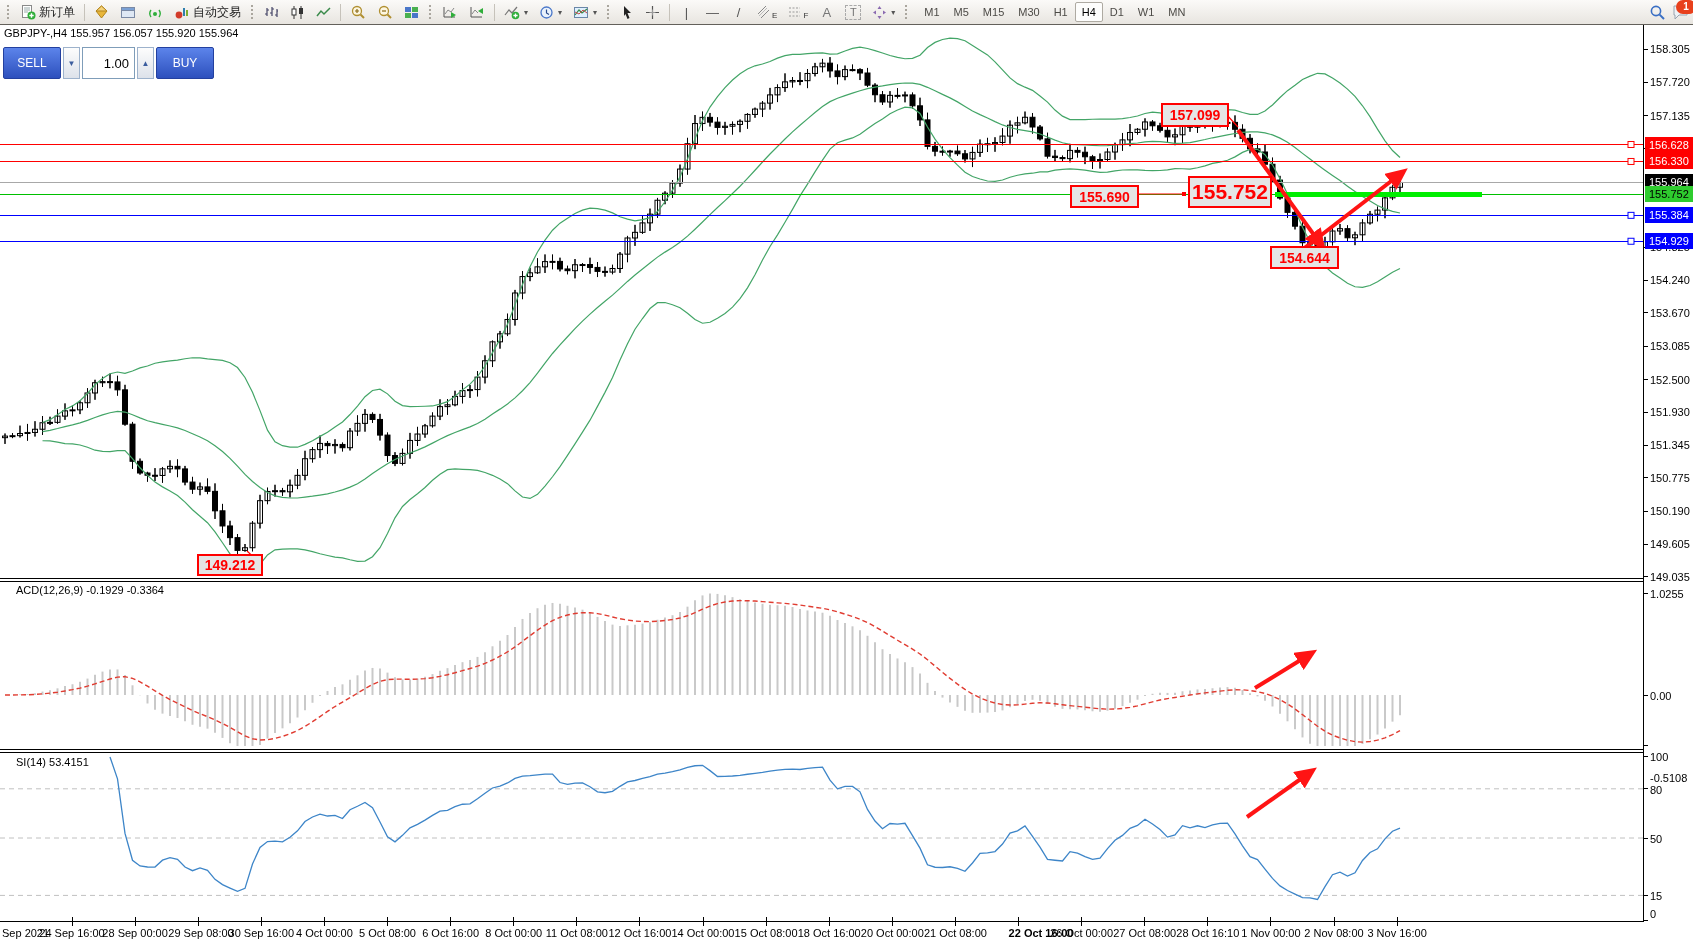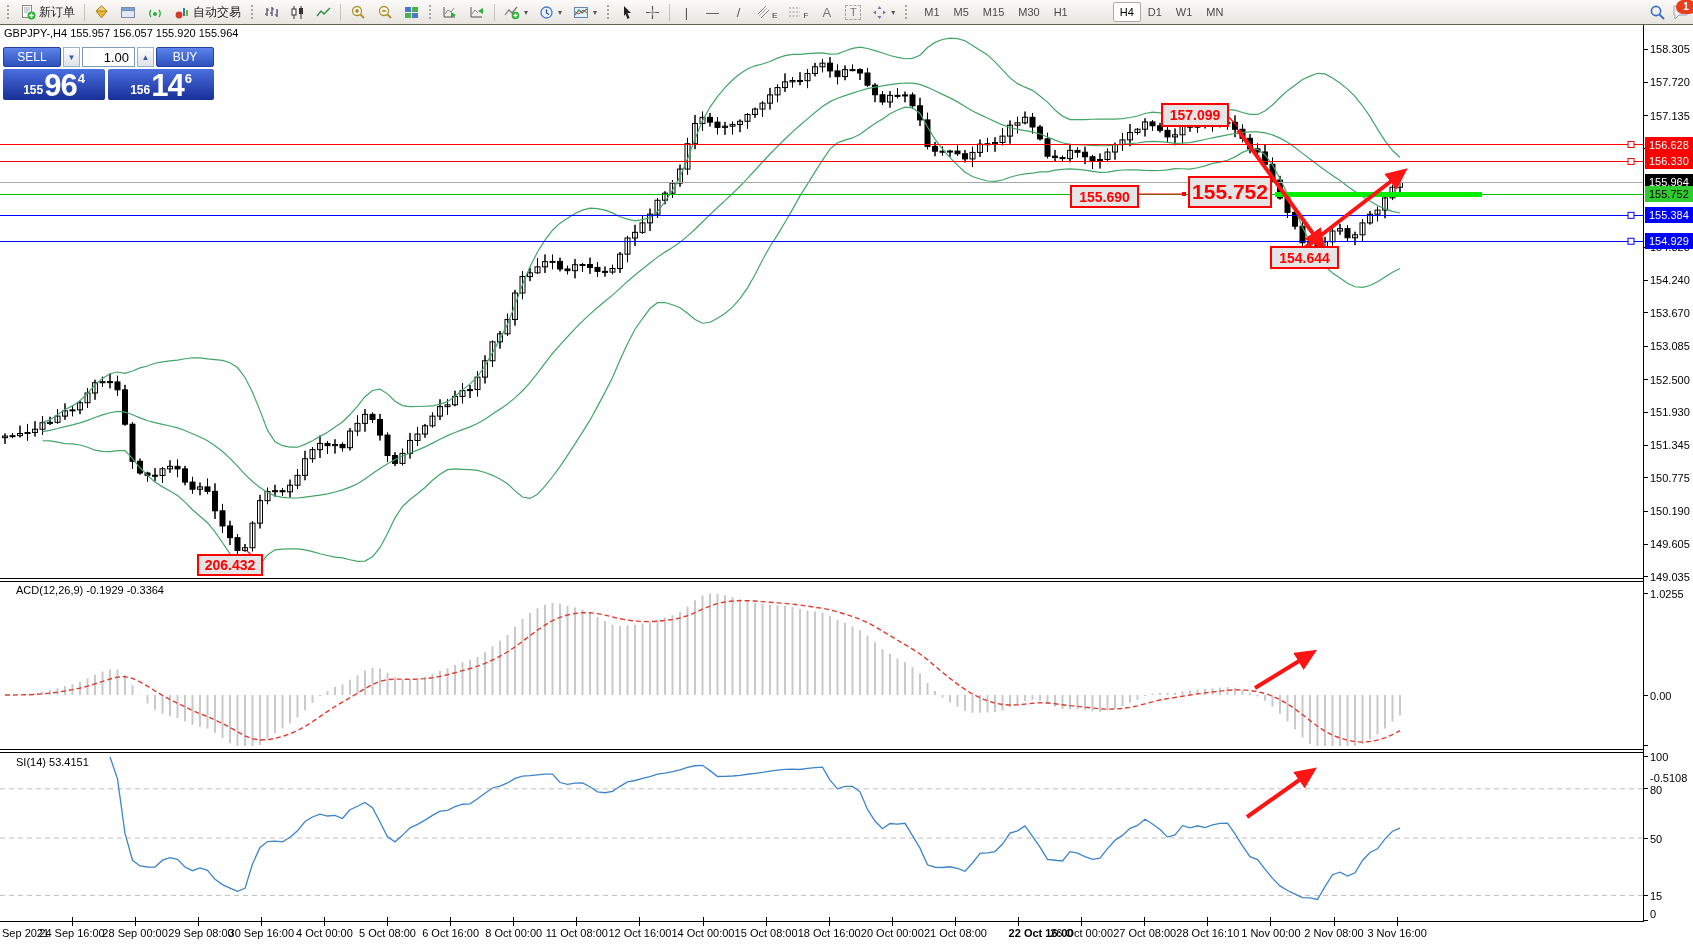--- a/index.html
+++ b/index.html
@@ -9,37 +9,37 @@
     background:linear-gradient(#fbfaf8,#e8e5e0);border-bottom:1px solid #63605a;
     display:flex;align-items:center;padding:0 3px;gap:1px;}
   .tb-btn{height:20px;display:flex;align-items:center;gap:3px;padding:0 4px;font-size:12px;color:#222;border:1px solid transparent;border-radius:2px;}
   .tb-sep{width:1px;height:17px;background:#c6c2ba;margin:0 3px;}
   .tb-grip{width:5px;height:16px;margin:0 3px;background:radial-gradient(circle,#aaa69e 1px,transparent 1.2px) 0 0/4px 4px;}
   .ic{display:block;}
   .glyph{font-size:13px;color:#555;display:flex;align-items:center;justify-content:center;width:15px;height:15px;}
   .caret{font-size:8px;color:#555;margin-left:1px;}
   .tf-group{display:flex;align-items:center;margin-left:4px;}
   .tf-btn{height:18px;padding:0 6px;font-size:11px;color:#4c4a46;display:flex;align-items:center;border:1px solid transparent;border-radius:2px;}
-  .tf-btn.active{background:#fdfdfc;border-color:#aeaaa2;color:#000;margin-left:38px;}
+  .tf-btn.active{background:#fdfdfc;border-color:#aeaaa2;color:#000;}
   .tb-right{margin-left:auto;display:flex;align-items:center;gap:6px;padding-right:6px;}
   .chat-wrap{position:relative;}
   .chat-badge{position:absolute;top:-4px;right:-6px;min-width:14px;height:14px;border-radius:8px;background:#e8401c;color:#fff;font-size:10px;font-weight:bold;display:flex;align-items:center;justify-content:center;padding:0 3px;}
   
   #plot{position:absolute;top:0;left:0;z-index:1;}
   #overlays{position:absolute;top:0;left:0;width:1693px;height:944px;z-index:5;pointer-events:none;}
   .symbol-header{position:absolute;left:4px;top:27px;font-size:11px;color:#000;z-index:6;}
   .tick{position:absolute;left:1650px;font-size:11px;color:#000;white-space:nowrap;}
   .badge{position:absolute;left:1645px;width:46px;font-size:11px;padding:2px 0 2px 4px;white-space:nowrap;z-index:7;}
   .tlabel{position:absolute;top:927px;font-size:11px;color:#000;white-space:nowrap;}
   .ind-label{position:absolute;left:16px;font-size:11px;color:#000;z-index:6;}
   .ann{position:absolute;border:2px solid #f00;background:#e5e5e5;color:#f00;font-size:14px;font-weight:600;display:flex;align-items:center;justify-content:center;z-index:8;}
   .ann.big{font-size:21px;font-weight:bold;}
   
   .trade{position:absolute;left:3px;top:47px;width:211px;z-index:9;}
-  .trade-row{display:flex;height:20px;gap:2px;}
+  .trade-row{display:flex;height:32px;gap:2px;}
   .btn-trade{width:56px;background:linear-gradient(#5c84ea,#2d50bd);border:1px solid #23409f;border-radius:2px;color:#fff;font-size:12px;display:flex;align-items:center;justify-content:center;}
   .spin{width:15px;background:linear-gradient(#fdfdfd,#dde2ea);border:1px solid #9db2cc;font-size:8px;color:#3b5d9e;display:flex;align-items:center;justify-content:center;}
   .vol{flex:1;border:1px solid #7f9db9;background:#fff;font-size:13px;color:#000;display:flex;align-items:center;justify-content:flex-end;padding-right:5px;}
   .price-row{display:flex;gap:3px;margin-top:2px;height:31px;}
   .pp{background:linear-gradient(#4a6fe0,#182f96);border-radius:2px;color:#fff;display:flex;align-items:flex-end;justify-content:center;padding:0 2px 1px;}
   .pp-sell{width:98px;}
   .pp-buy{flex:1;}
   .pp .small{font-size:12px;font-weight:bold;margin:0 1px 2px 0;}
   .pp .big{font-size:31px;font-weight:bold;line-height:26px;letter-spacing:-1px;}
   .pp .sup{font-size:13px;font-weight:bold;align-self:flex-start;margin:2px 0 0 1px;}
@@ -1089,32 +1089,20 @@
   <div class="symbol-header">GBPJPY-,H4  155.957 156.057 155.920 155.964</div>
 
   <div class="trade">
     <div class="trade-row">
       <div class="btn-trade">SELL</div>
       <div class="spin">▼</div>
       <div class="vol">1.00</div>
       <div class="spin">▲</div>
       <div class="btn-trade">BUY</div>
     </div>
-    <div class="price-row">
-      <div class="pp pp-sell">
-        <span class="small">155</span>
-        <span class="big">96</span>
-        <span class="sup">4</span>
-      </div>
-      <div class="pp pp-buy">
-        <span class="small">156</span>
-        <span class="big">14</span>
-        <span class="sup">6</span>
-      </div>
-    </div>
   </div>
 
   <div class="ind-label" style="top:584px;">ACD(12,26,9) -0.1929 -0.3364</div>
   <div class="ind-label" style="top:756px;">SI(14) 53.4151</div>
 
   <div class="hit" style="left:1644px;top:24px;width:49px;height:898px;"></div>
   <div class="hit" style="left:0;top:922px;width:1643px;height:22px;"></div>
 
   <div id="overlays">
       <div class="tick" style="top: 43px;">158.305</div>
@@ -1166,15 +1154,15 @@
       <div class="tlabel" style="left: 1081.6px; transform: translateX(-50%);">26 Oct 00:00</div>
       <div class="tlabel" style="left: 1144.7px; transform: translateX(-50%);">27 Oct 08:00</div>
       <div class="tlabel" style="left: 1207.8px; transform: translateX(-50%);">28 Oct 16:10</div>
       <div class="tlabel" style="left: 1270.9px; transform: translateX(-50%);">1 Nov 00:00</div>
       <div class="tlabel" style="left: 1334px; transform: translateX(-50%);">2 Nov 08:00</div>
       <div class="tlabel" style="left: 1397.1px; transform: translateX(-50%);">3 Nov 16:00</div>
       <div class="ann" style="left: 1161px; top: 103px; width: 64px; height: 20px; pointer-events: auto;">157.099</div>
       <div class="ann" style="left: 1070px; top: 185px; width: 65px; height: 19px; pointer-events: auto;">155.690</div>
       <div class="ann big" style="left: 1188px; top: 176px; width: 80px; height: 28px; pointer-events: auto;">155.752</div>
       <div class="ann" style="left: 1270px; top: 246px; width: 65px; height: 19px; pointer-events: auto;">154.644</div>
-      <div class="ann" style="left: 197px; top: 554px; width: 62px; height: 18px; pointer-events: auto;">206.432</div>
+      <div class="ann" style="left: 197px; top: 554px; width: 62px; height: 18px; pointer-events: auto;">149.212</div>
     </div>
 </div>
 
 </body></html>

